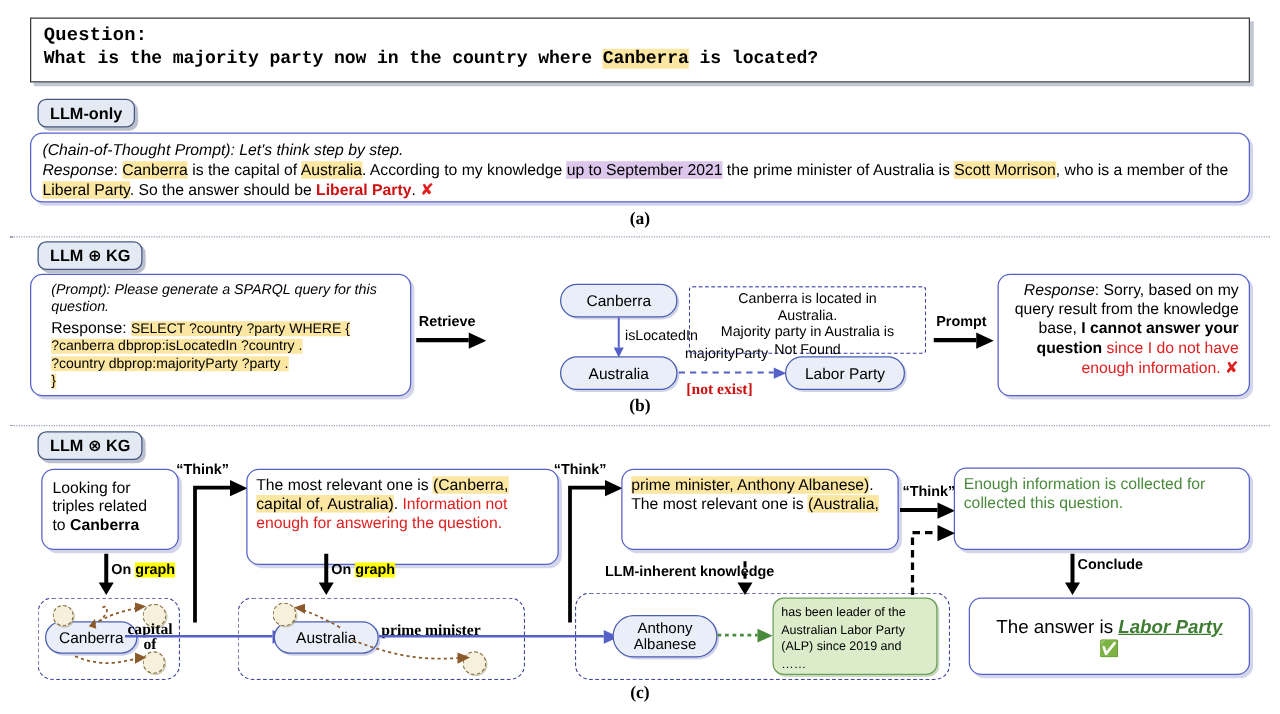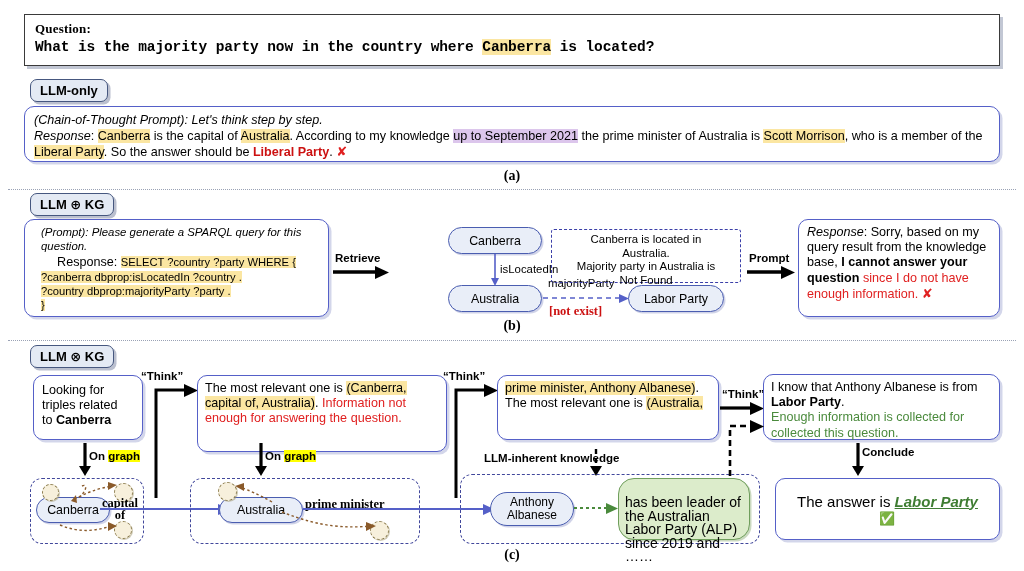--- a/index.html
+++ b/index.html
@@ -4,22 +4,22 @@
 <style>
   html,body{margin:0;padding:0;background:#ffffff;}
   body{width:1024px;height:571px;position:relative;overflow:hidden;
        font-family:"Liberation Sans","DejaVu Sans",sans-serif;color:#000;}
   .abs{position:absolute;box-sizing:border-box;}
 
   
   #question-box{left:24px;top:14px;width:976px;height:52px;background:#fff;
       border:1.5px solid #3a3a3a;box-shadow:3px 3px 0 rgba(120,130,160,.45);
       padding:5px 10px 0 10px;}
-  .q-label{font-family:Liberation Serif, serif;font-weight:bold;
-      font-size:13px;line-height:17px;letter-spacing:.2px;}
+  .q-label{font-family:Liberation Mono, monospace;font-weight:bold;
+      font-size:15px;line-height:17px;letter-spacing:.2px;}
   .q-text{font-family:"Liberation Mono","DejaVu Sans Mono",monospace;font-weight:bold;
       font-size:14.5px;line-height:20px;letter-spacing:-.1px;white-space:nowrap;}
 
   
   .badge{background:#e4eaf4;border:1.6px solid #46577f;border-radius:7px;
       box-shadow:2.5px 2.5px 0 rgba(120,130,160,.5);
       font-weight:bold;font-size:13px;color:#000;
       display:flex;align-items:center;justify-content:center;height:23px;padding:0 9px;}
 
   
@@ -52,22 +52,22 @@
 
   
   .lbl{font-weight:bold;font-size:11.5px;}
   .lbl-serif{font-family:"Liberation Serif","DejaVu Serif",serif;font-weight:bold;font-size:12.5px;}
   .edge-lbl{font-size:11.4px;}
   .sec-cap{font-family:"Liberation Serif","DejaVu Serif",serif;font-weight:bold;font-size:14px;}
 
   .divider{border-top:1.6px dotted #9aa2b5;height:0;}
 
   .xmark{color:#e02020;font-weight:bold;font-size:13px;}
-  .green-note{background:#dceccb;border:1.5px solid #6f9e5c;border-radius:16px;
-      font-size:14px;line-height:13.6px;padding:17px 6px;
+  .green-note{background:#dceccb;border:1.5px solid #6f9e5c;border-radius:9px;
+      font-size:10px;line-height:13.6px;padding:5px 6px;
       box-shadow:1.5px 1.5px 0 rgba(150,180,130,.5);}
   svg{display:block;overflow:visible;}
 </style>
 </head>
 <body>
 
 <div class="abs" id="question-box">
   <div class="q-label">Question:</div>
   <div class="q-text"><span>What is the majority party now in the country where </span><span class="hl">Canberra</span><span> is located?</span></div>
 </div>
@@ -87,21 +87,21 @@
 
 <div class="abs sec-cap" style="left:0;top:168px;width:1024px;text-align:center;">(a)</div>
 <div class="abs divider" style="left:8px;top:189px;width:1008px;"></div>
 
 <div class="abs badge" style="left:30px;top:193px;">
   <span>LLM ⊕ KG</span>
 </div>
 
 <div class="abs bbox" style="left:24px;top:219px;width:305px;height:98px;padding:6px 16px;">
   <div class="txt it">(Prompt): Please generate a SPARQL query for this question.</div>
-  <div class="txt13" style="margin-top:2px;text-align:center;">
+  <div class="txt13" style="margin-top:2px;">
     <span>Response: </span><span class="hl mono-sql">SELECT ?country ?party WHERE {</span>
   </div>
   <div class="mono-sql"><span class="hl">?canberra dbprop:isLocatedIn ?country .</span></div>
   <div class="mono-sql"><span class="hl">?country dbprop:majorityParty ?party .</span></div>
   <div class="mono-sql"><span class="hl">}</span></div>
 </div>
 
 <div class="abs lbl" style="left:335px;top:252px;">Retrieve</div>
 <svg class="abs" style="left:333px;top:266px;" width="56" height="14">
   <line x1="0" y1="6" x2="42" y2="6" stroke="#000" stroke-width="3.4"></line>
@@ -131,21 +131,21 @@
   <div class="txt">Majority party in Australia is</div>
   <div class="txt">Not Found</div>
 </div>
 
 <div class="abs lbl" style="left:749px;top:252px;">Prompt</div>
 <svg class="abs" style="left:747px;top:266px;" width="48" height="14">
   <line x1="0" y1="6" x2="34" y2="6" stroke="#000" stroke-width="3.4"></line>
   <polygon points="34,0 48,6.5 34,13" fill="#000"></polygon>
 </svg>
 
-<div class="abs bbox" style="left:798px;top:219px;width:202px;height:98px;padding:5px 8px;">
+<div class="abs bbox" style="left:798px;top:219px;width:202px;height:98px;padding:5px 8px;text-align:right;">
   <div class="txt13">
     <span class="it">Response</span><span>: Sorry, based on my query result from the knowledge base, </span><span class="bd">I cannot answer your question</span><span class="red"> since I do not have enough information.</span>
     <span class="xmark">✘</span>
   </div>
 </div>
 
 <div class="abs sec-cap" style="left:0;top:318px;width:1024px;text-align:center;">(b)</div>
 <div class="abs divider" style="left:8px;top:340px;width:1008px;"></div>
 
 <div class="abs badge" style="left:30px;top:345px;">
@@ -180,21 +180,20 @@
   <div class="txt13"><span>The most relevant one is </span><span class="hl">(Australia,</span></div>
 </div>
 
 <div class="abs lbl" style="left:722px;top:388px;">“Think”</div>
 <svg class="abs" style="left:720px;top:402px;" width="44" height="14">
   <line x1="0" y1="6" x2="30" y2="6" stroke="#000" stroke-width="3.2"></line>
   <polygon points="30,0 44,6.5 30,13" fill="#000"></polygon>
 </svg>
 
 <div class="abs bbox" style="left:763px;top:374px;width:237px;height:66px;padding:5px 7px;">
-  <div class="txt13"><span>I know that Anthony Albanese is from </span><span class="bd">Labor Party</span><span>.</span></div>
   <div class="txt13 grn">Enough information is collected for collected this question.</div>
 </div>
 
 <svg class="abs" style="left:79px;top:443px;" width="14" height="34">
   <line x1="6" y1="0" x2="6" y2="24" stroke="#000" stroke-width="3.2"></line>
   <polygon points="0,23 12,23 6,33" fill="#000"></polygon>
 </svg>
 <div class="abs lbl" style="left:89px;top:450px;"><span>On </span><span class="hl-y">graph</span></div>
 
 <svg class="abs" style="left:255px;top:443px;" width="14" height="34">

